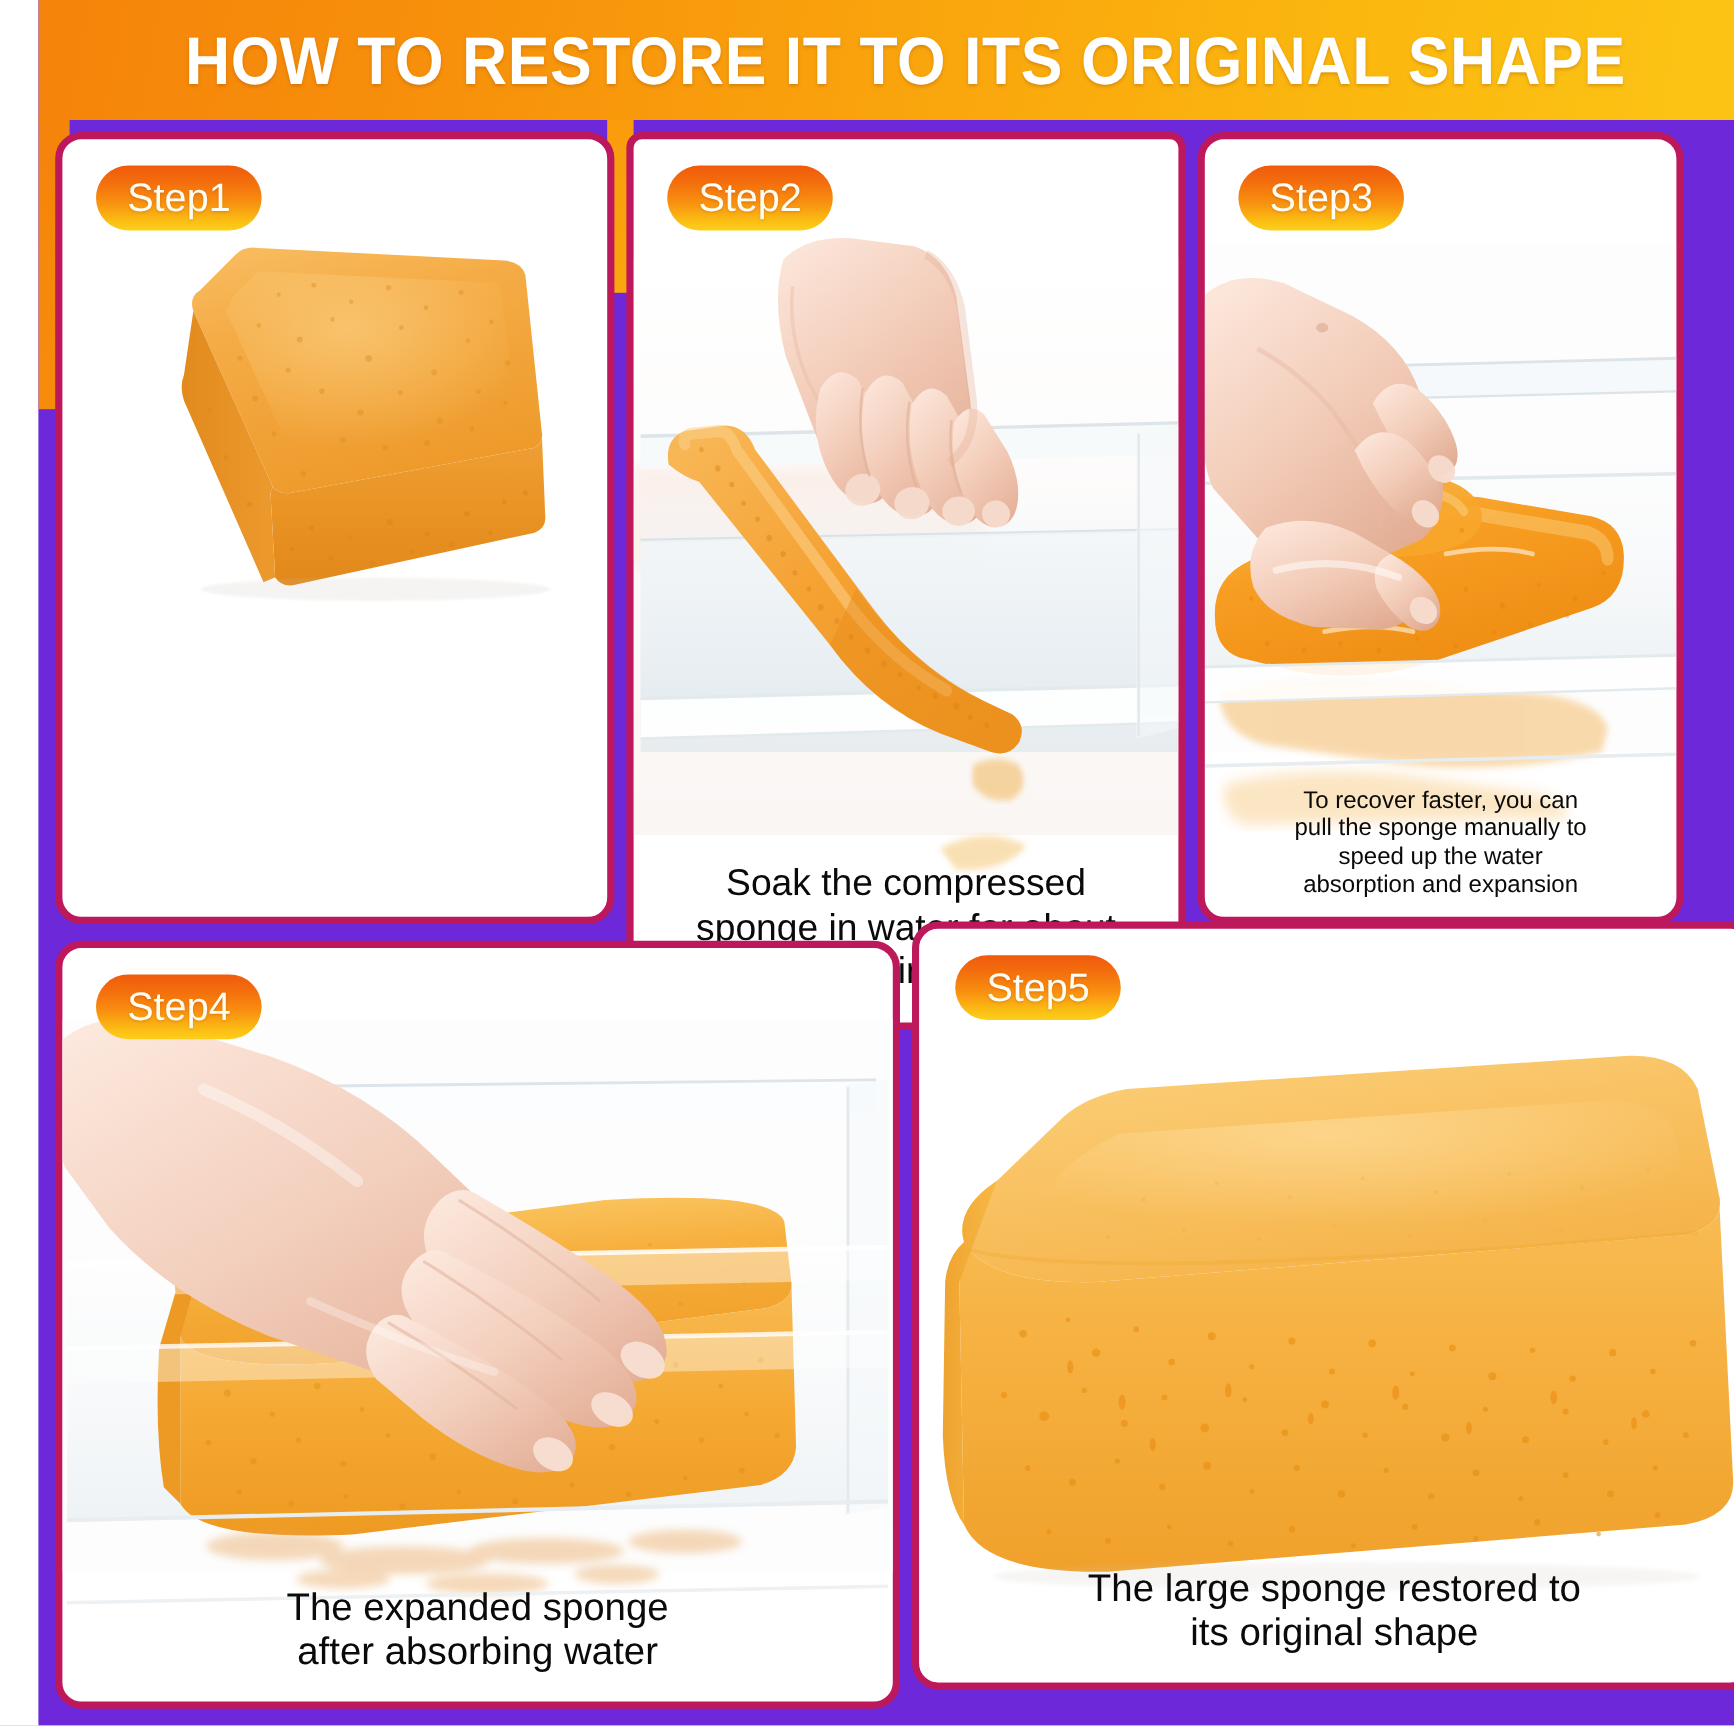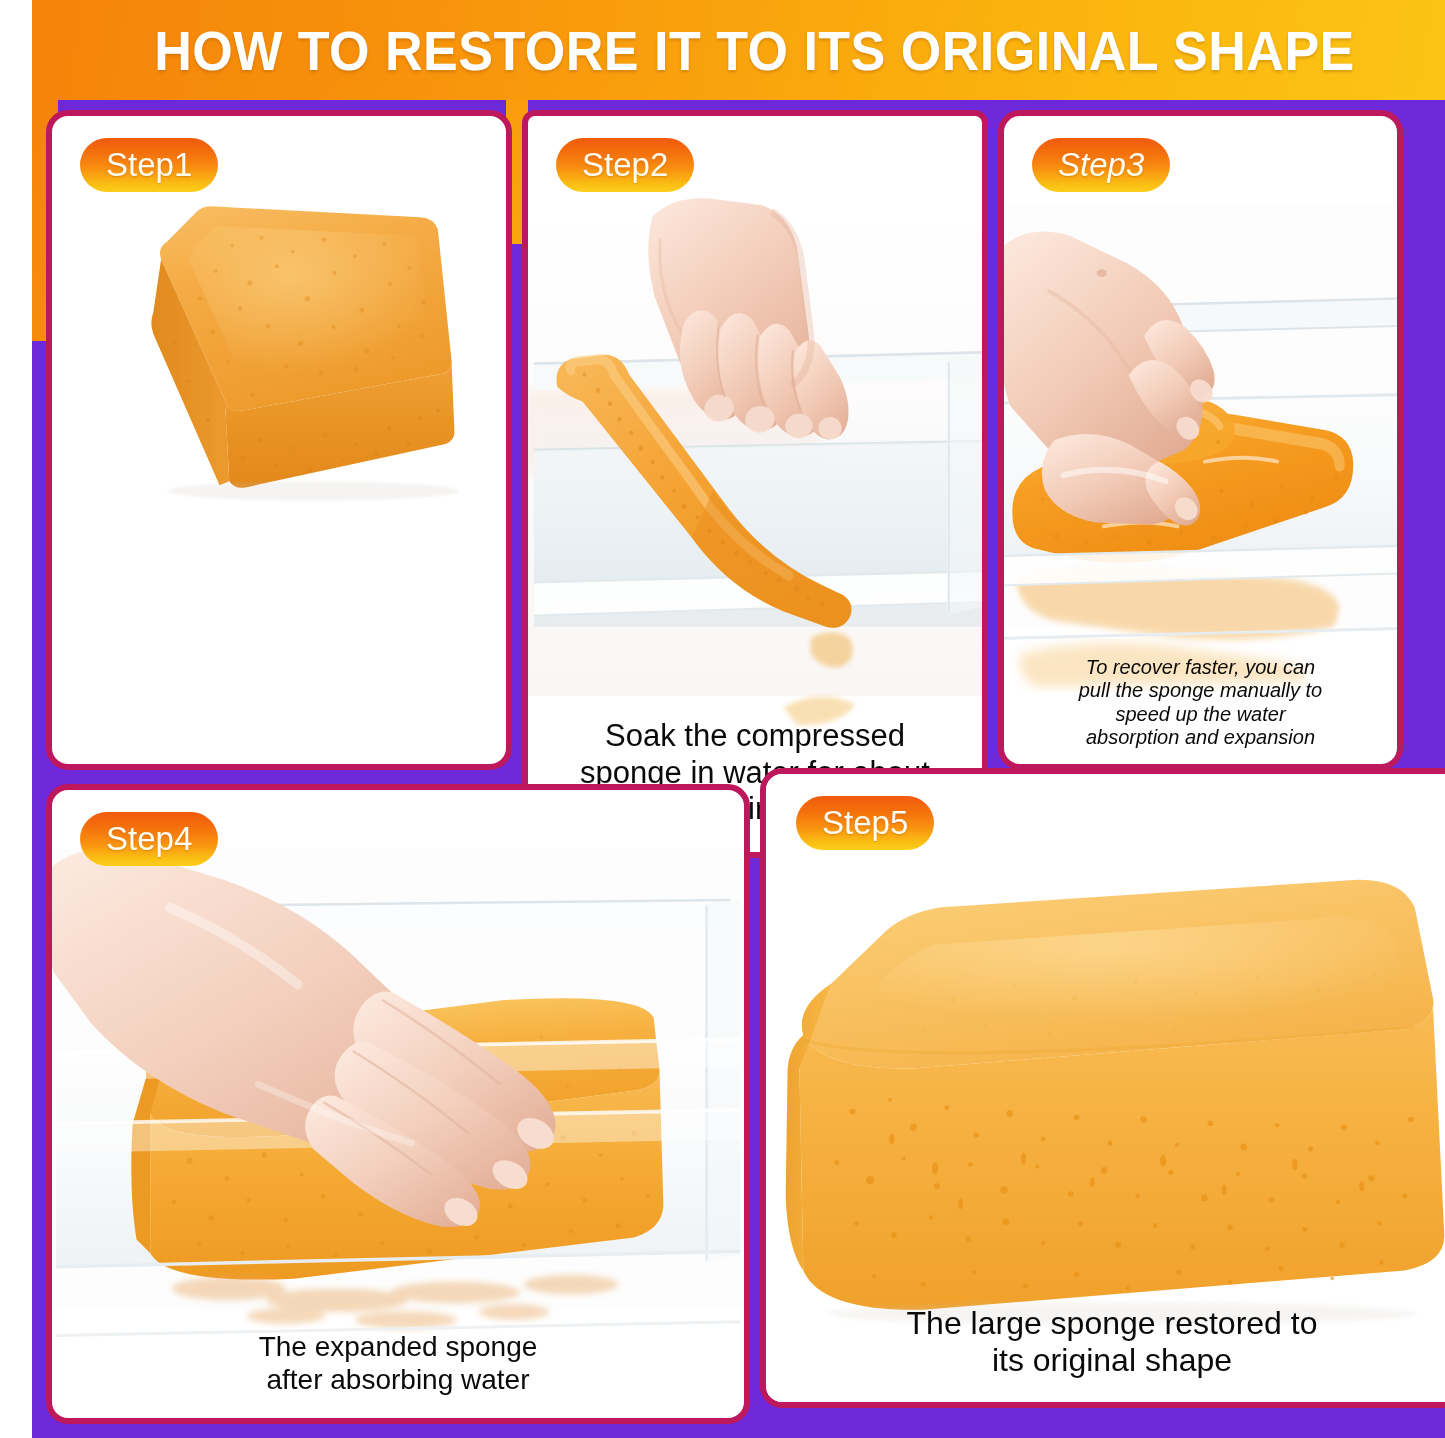--- a/index.html
+++ b/index.html
@@ -82,21 +82,21 @@
     position: absolute;
     background: #ffffff;
     border: 6px solid #be185d;
     border-radius: 22px;
     box-sizing: border-box;
     overflow: hidden;
     z-index: 2;
   }
   .card-1 { left: 14px;  top: 110px; width: 466px;  height: 660px; }
   .card-2 { left: 490px; top: 110px; width: 466px;  height: 748px; border-radius: 13px; }
-  .card-3 { left: 966px; top: 110px; width: 405px;  height: 660px; font-style: italic; }
+  .card-3 { left: 966px; top: 110px; width: 405px;  height: 660px; }
   .card-4 { left: 14px;  top: 784px; width: 704px;  height: 640px; }
   .card-5 { left: 728px; top: 768px; width: 704px;  height: 640px; }
 
   
   .badge {
     position: absolute;
     left: 28px;
     top: 22px;
     height: 54px;
     min-width: 138px;
@@ -127,21 +127,21 @@
     color: #0a0a0a;
     font-family: "Liberation Sans", sans-serif;
     font-size: 31px;
     line-height: 1.18;
     white-space: pre-line;
     z-index: 6;
   }
   .card-1 .caption { bottom: 60px; font-size: 32px; }
   .card-2 .caption { bottom: 24px; font-size: 31px; }
   .card-3 .caption { bottom: 14px; font-size: 20px; }
-  .card-4 .caption { bottom: 22px; font-size: 28px; }
+  .card-4 .caption { bottom: 22px; font-size: 32px; }
   .card-5 .caption { bottom: 22px; font-size: 32px; }
 
   
   .stage {
     position: absolute;
     left: 0; top: 0;
     width: 100%; height: 100%;
     z-index: 3;
   }
   .stage svg { display: block; width: 100%; height: 100%; }

